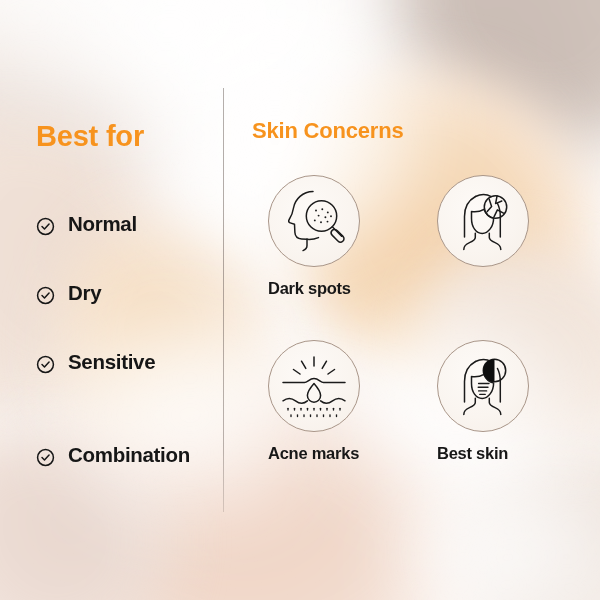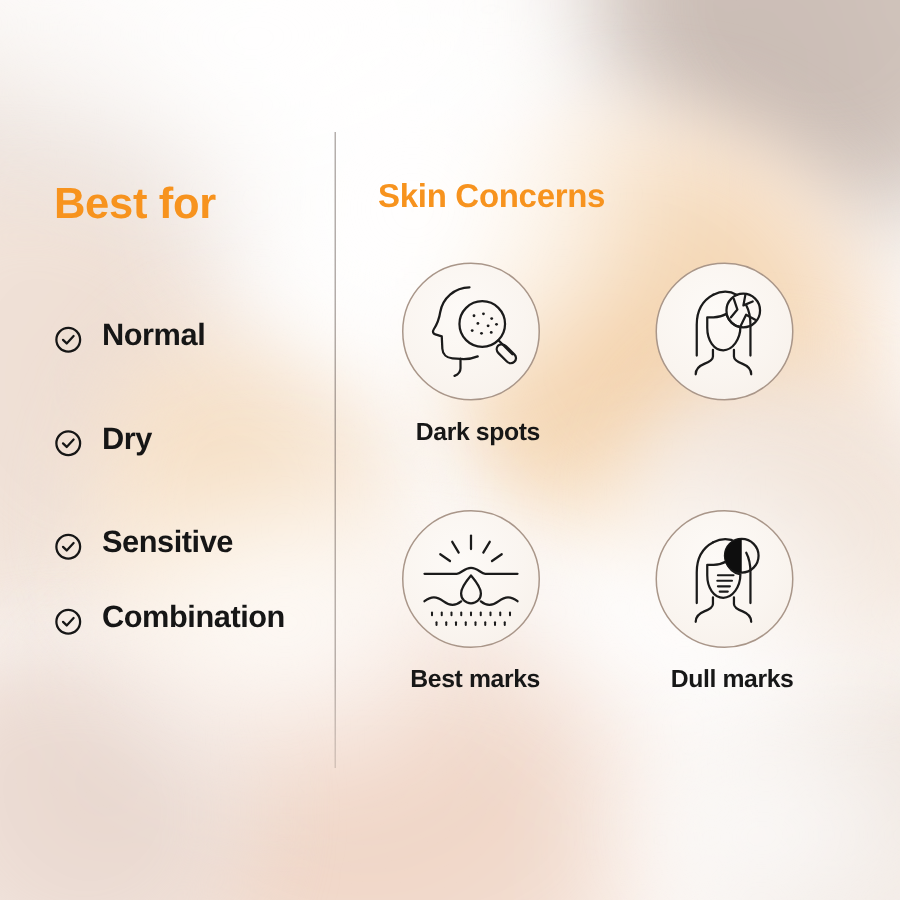--- a/index.html
+++ b/index.html
@@ -50,21 +50,21 @@
     white-space:nowrap;
   }
   .benefit .b-label{
     font-size:20.5px;font-weight:bold;color:#161616;
     letter-spacing:-.3px;
   }
   .chk{width:19px;height:19px;display:block;flex:0 0 19px;}
 
   
   #right-col{position:absolute;left:223px;top:0;width:377px;height:600px;}
-  .concern{position:absolute;display:flex;flex-direction:column;align-items:flex-end;}
+  .concern{position:absolute;display:flex;flex-direction:column;align-items:flex-start;}
   .icon-disc{
     width:92px;height:92px;border-radius:50%;
     background:radial-gradient(circle at 42% 36%, #fdfaf7 0%, #faf5f0 55%, #f6efe8 100%);
     border:1px solid #a99689;
     box-sizing:border-box;
     display:flex;align-items:center;justify-content:center;
     overflow:hidden;
   }
   .icon-disc svg{display:block;}
   .c-label{
@@ -156,21 +156,21 @@
     <div class="benefit" style="top:281px;">
       <span>
         <svg class="chk" viewBox="0 0 24 24" fill="none" stroke="#161616" stroke-width="1.9" stroke-linecap="round" stroke-linejoin="round">
           <circle cx="12" cy="12" r="10"></circle>
           <path d="M7.6 12.1 L10.7 15.1 L16.5 8.9"></path>
         </svg>
       </span>
       <span class="b-label">Dry</span>
     </div>
 
-    <div class="benefit" style="top:400px;">
+    <div class="benefit" style="top:443px;">
       <span>
         <svg class="chk" viewBox="0 0 24 24" fill="none" stroke="#161616" stroke-width="1.9" stroke-linecap="round" stroke-linejoin="round">
           <circle cx="12" cy="12" r="10"></circle>
           <path d="M7.6 12.1 L10.7 15.1 L16.5 8.9"></path>
         </svg>
       </span>
       <span class="b-label">Combination</span>
     </div>
   </div>
 
@@ -275,21 +275,21 @@
               <path d="M21.5 66.8 L21.5 68.6"></path>
             <path d="M28 66.8 L28 68.6"></path>
               <path d="M34.5 66.8 L34.5 68.6"></path>
             <path d="M41 66.8 L41 68.6"></path>
               <path d="M47.5 66.8 L47.5 68.6"></path>
             <path d="M54 66.8 L54 68.6"></path>
               <path d="M60.5 66.8 L60.5 68.6"></path>
           </g>
         </svg>
       </div>
-      <div class="c-label">Best marks</div>
+      <div class="c-label">Acne marks</div>
     </div>
 
     <div class="concern" style="left:214px;top:340px;">
       <div class="icon-disc">
         <svg width="76" height="76" viewBox="0 0 76 76" fill="none" stroke="#1b1b1b" stroke-width="1.5" stroke-linecap="round" stroke-linejoin="round">
 
           <path d="M30.5 13.5 C23 17.5 19.5 25 19.5 33.5 L19.5 54"></path>
           <path d="M30.5 13.5 C36 10.8 42 11.2 46.3 13.6"></path>
 
           <path d="M52.5 20.5 C54.6 24.5 55.3 29 55.3 33.5 L55.3 54"></path>
@@ -308,17 +308,17 @@
             <path d="M33.6 35.5 L44.0 35.5"></path>
             <path d="M33.2 39.2 L43.0 39.2"></path>
             <path d="M33.6 42.9 L41.6 42.9"></path>
             <path d="M34.8 46.4 L40.2 46.4"></path>
           </g>
 
           <circle cx="49.5" cy="22.5" r="11.2"></circle>
           <path d="M49.5 11.3 A11.2 11.2 0 0 0 49.5 33.7 Z" fill="#0e0e0e" stroke="none"></path>
         </svg>
       </div>
-      <div class="c-label">Dull marks</div>
+      <div class="c-label">Best skin</div>
     </div>
   </div>
 
 </div>
 
 </body></html>

